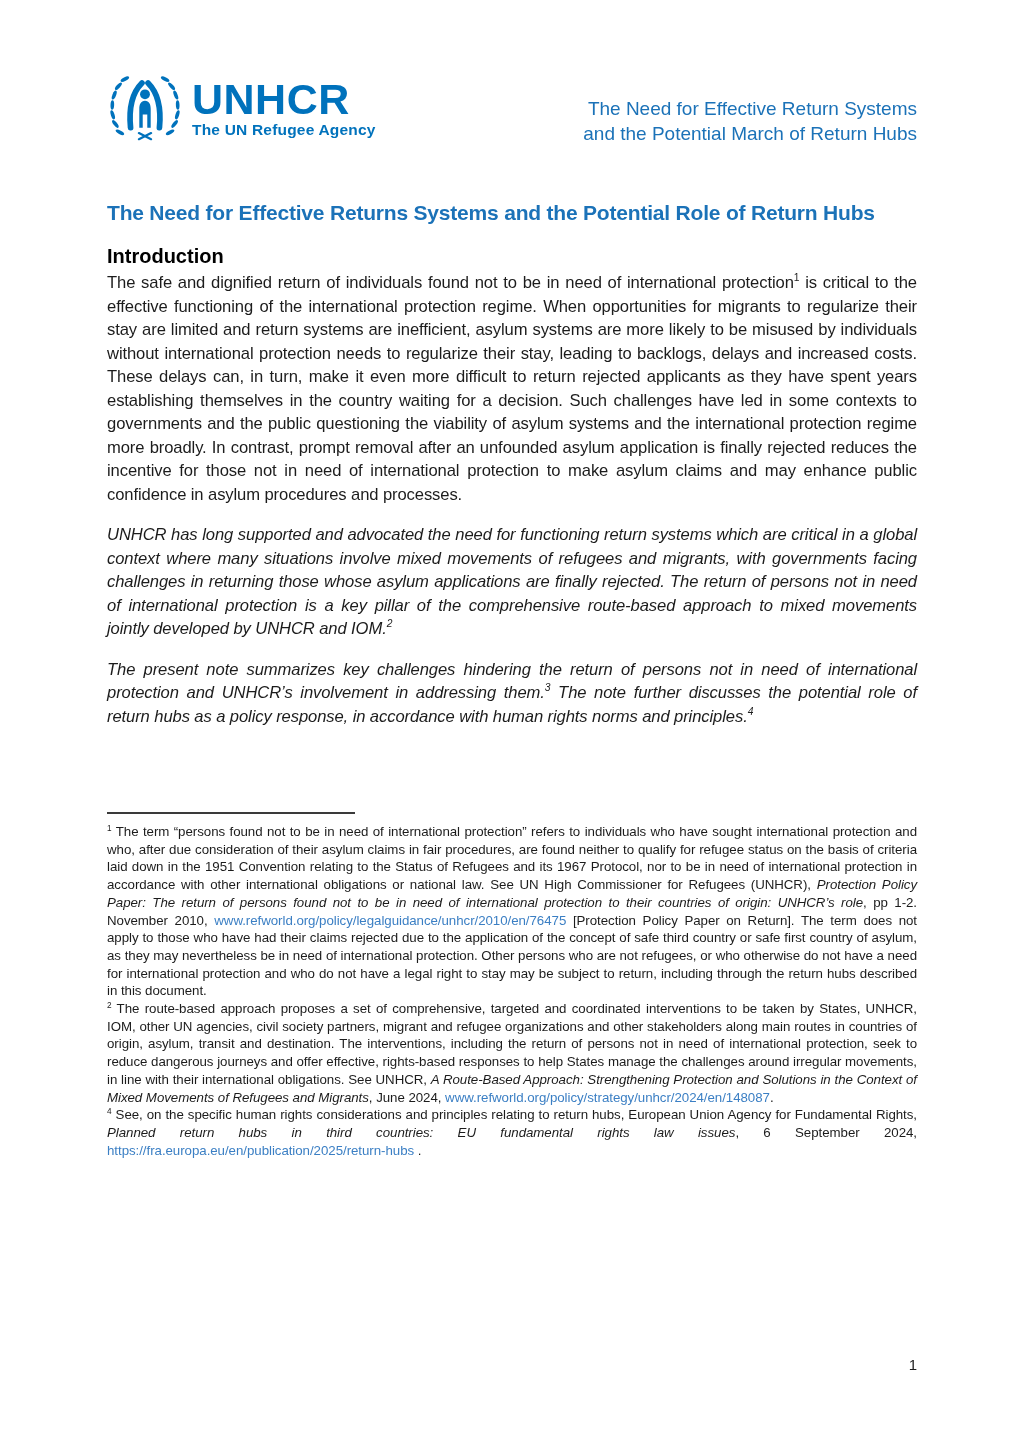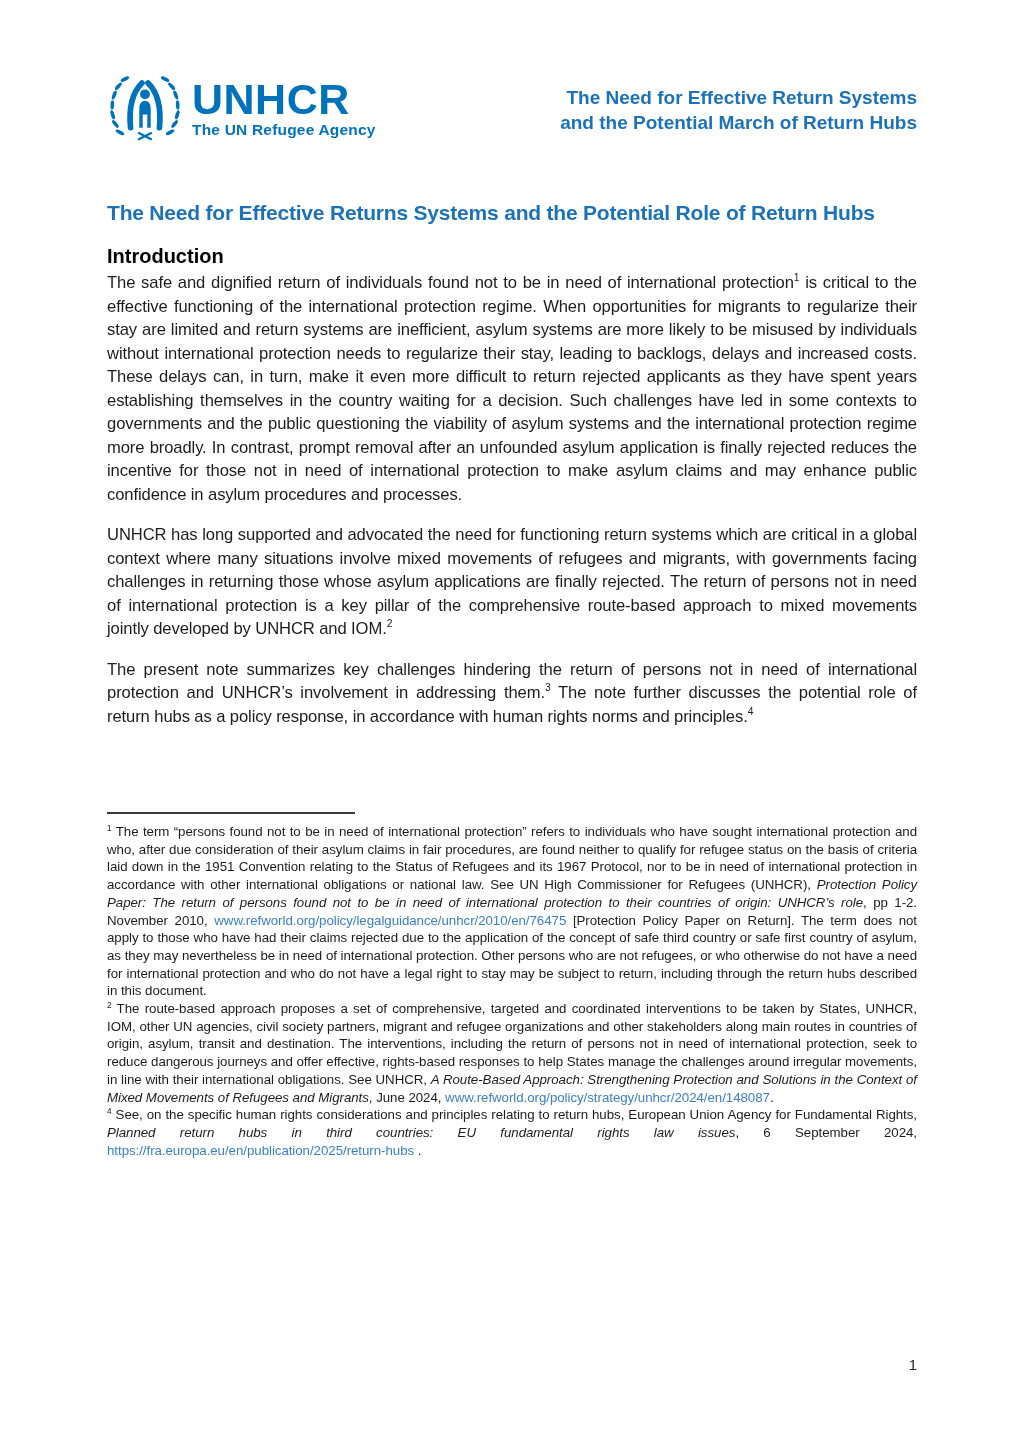--- a/index.html
+++ b/index.html
@@ -10,48 +10,48 @@
     position: relative;
     width: 1024px;
     height: 1449px;
     margin: 0 auto;
     background: #ffffff;
     padding: 70px 107px 0 107px;
     overflow: hidden;
   }
 
   
-  .header { display: flex; align-items: center; gap: 12px; }
+  .header { display: flex; align-items: flex-end; gap: 12px; }
   .logo-block { display: flex; align-items: center; gap: 9px; }
   .logo-text .logo-name {
     color: #0072BC; font-weight: bold; font-size: 43px; line-height: 44px; letter-spacing: 0.5px;
   }
   .logo-text .logo-tagline {
     color: #0072BC; font-weight: bold; font-size: 15.5px; line-height: 18px; letter-spacing: 0.2px;
   }
   .header-title-block { margin-left: auto; text-align: right; padding-top: 3px; }
-  .header-title { color: #1b72b8; font-weight: bold; font-size: 19px; line-height: 25px; }
+  .header-title { color: #1b72b8; font-weight: normal; font-size: 19px; line-height: 25px; }
   .header-date { color: #1b72b8; font-size: 17.5px; line-height: 25px; }
 
   
   .doc-title {
     margin-top: 50px;
     color: #1b72b8; font-weight: bold; font-size: 21px; line-height: 33px;
     letter-spacing: -0.2px;
   }
   .section-heading {
     margin-top: 14px;
     color: #000000; font-weight: bold; font-size: 20px; line-height: 26px;
   }
   .para {
     margin-top: 2px;
     font-size: 16.6px; line-height: 23.5px; text-align: justify; color: #1c1c1c;
     letter-spacing: -0.1px;
   }
-  .para + .para { margin-top: 17px; }
+  .para + .para { margin-top: 17px; font-style: italic; }
   .para sup, .footnote sup { font-size: 0.62em; vertical-align: super; line-height: 0; }
 
   
   .footnote-block { margin-top: 84px; }
   .footnote-rule { width: 248px; border-top: 2px solid #3a3a3a; margin-bottom: 9px; }
   .footnote {
     font-size: 13.3px; line-height: 17.7px; text-align: justify; color: #1c1c1c;
     letter-spacing: -0.05px;
   }
   .footnote a { color: #3b7fc4; text-decoration: none; }

